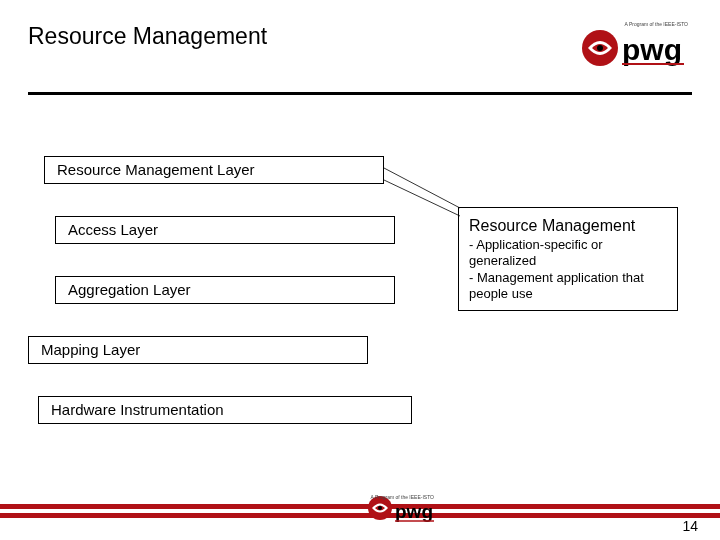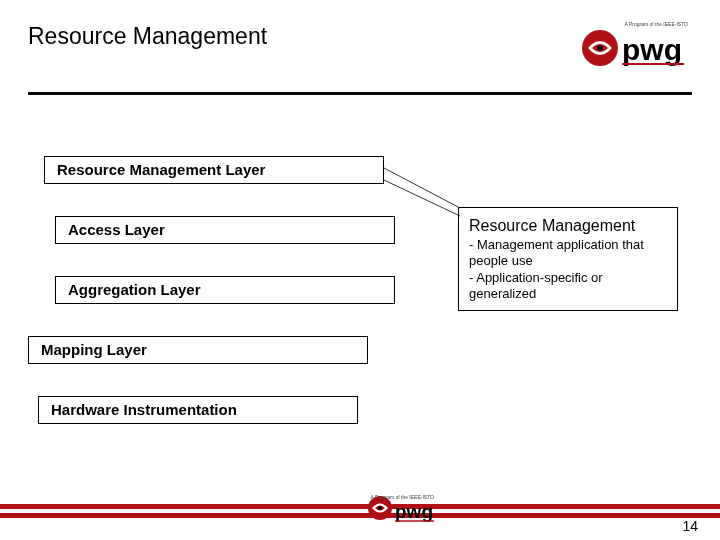--- a/index.html
+++ b/index.html
@@ -9,21 +9,20 @@
   .title { font-size: 23px; color: #000; line-height: 1.25; font-weight: 400; }
   .hr { position: absolute; left: 28px; right: 28px; top: 92px; height: 3px; background: #000; }
   .logo-top { position: absolute; right: 30px; top: 18px; }
   .layer-box {
     position: absolute;
     border: 1px solid #000;
     background: #fff;
     padding: 4px 12px;
     font-size: 15px;
     line-height: 1.2;
-    font-weight: bold;
   }
   .callout {
     position: absolute;
     border: 1px solid #000;
     background: #fff;
     padding: 8px 10px;
     font-size: 15px;
     line-height: 1.2;
   }
   .callout .sub { font-size: 13px; margin-top: 2px; }
@@ -56,26 +55,26 @@
       </g>
       <text x="42" y="42" font-size="30" font-weight="700" font-family="Arial" fill="#000">pwg</text>
       <line x1="42" y1="46" x2="104" y2="46" stroke="#b01116" stroke-width="2"></line>
     </svg>
   </div>
 
   <div class="layer-box" style="left:44px; top:156px; width:340px;">Resource Management Layer</div>
   <div class="layer-box" style="left:55px; top:276px; width:340px;">Aggregation Layer</div>
   <div class="layer-box" style="left:55px; top:216px; width:340px;">Access Layer</div>
   <div class="layer-box" style="left:28px; top:336px; width:340px;">Mapping Layer</div>
-  <div class="layer-box" style="left:38px; top:396px; width:320px;">Hardware Instrumentation</div>
+  <div class="layer-box" style="left:38px; top:396px; width:374px;">Hardware Instrumentation</div>
 
   <div class="callout" style="left:458px; top:207px; width:220px;">
     <div style="font-weight:400; font-size:16px;">Resource Management</div>
+    <div class="sub">- Application-specific or generalized</div>
     <div class="sub">- Management application that people use</div>
-    <div class="sub">- Application-specific or generalized</div>
   </div>
 
   <svg class="connectors" width="720" height="540">
     <line x1="384" y1="168" x2="460" y2="208" stroke="#000" stroke-width="0.8"></line>
     <line x1="384" y1="180" x2="460" y2="216" stroke="#000" stroke-width="0.8"></line>
   </svg>
 
   <div class="footer-bar">
     <div class="stripe"></div>
   </div>

